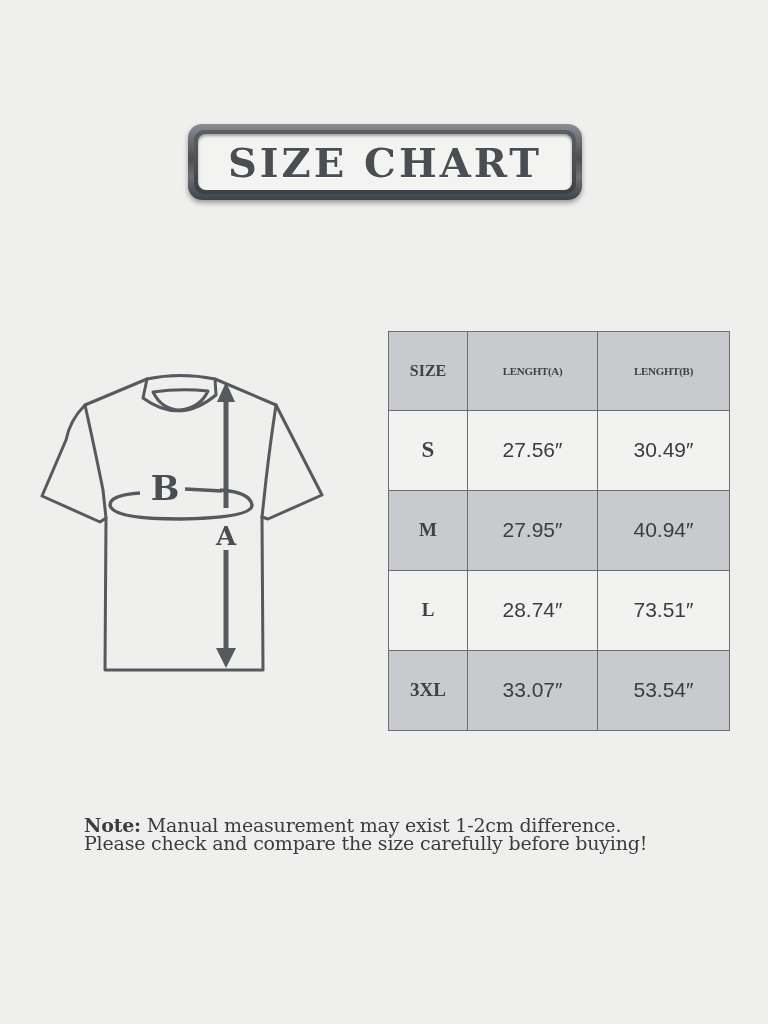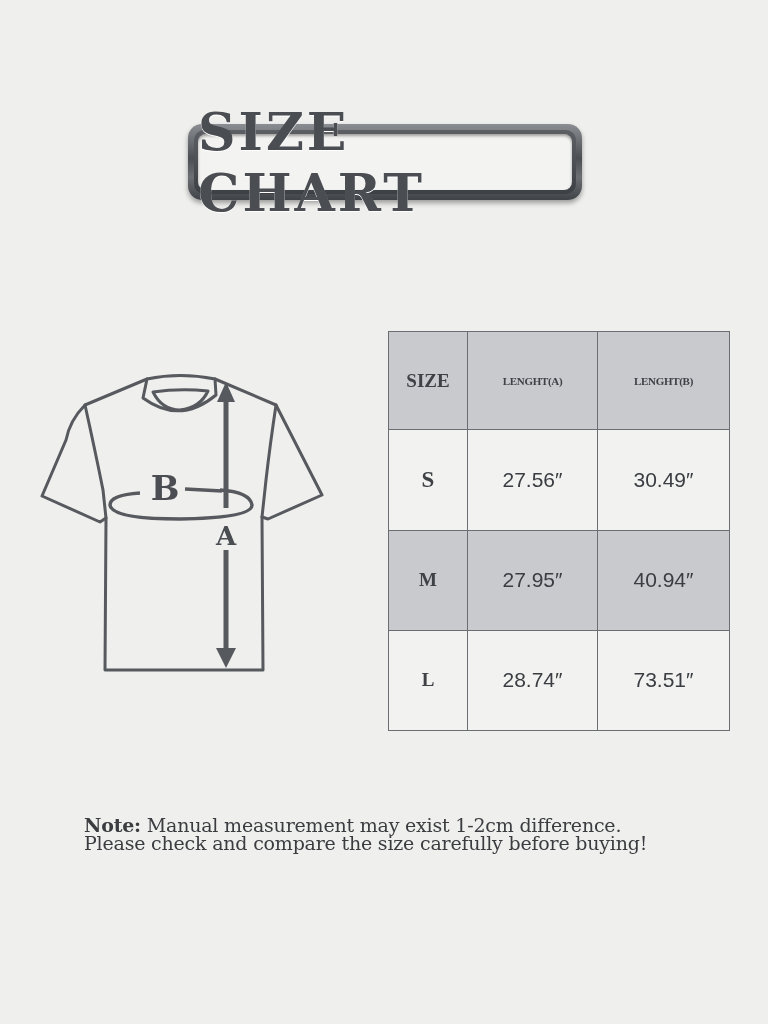--- a/index.html
+++ b/index.html
@@ -23,21 +23,21 @@
   }
   .title-face {
     position: absolute; left: 4px; top: 4px; right: 4px; bottom: 4px;
     border-radius: 8px;
     background: #f3f3f1;
     box-shadow: inset 0 2px 3px rgba(0,0,0,0.35);
     display: flex; align-items: center; justify-content: center;
   }
   .title-text {
     font-family: "DejaVu Serif", serif;
-    font-size: 52px; font-weight: bold; letter-spacing: 3px;
+    font-size: 40px; font-weight: bold; letter-spacing: 3px;
     color: #4a4d52;
     text-shadow: 0 1px 0 #fff;
   }
   .shirt { position: absolute; left: 30px; top: 360px; width: 310px; height: 320px; }
   table.size-table {
     position: absolute; left: 388px; top: 331px;
     width: 341px; height: 400px;
     border-collapse: collapse;
     table-layout: fixed;
   }
@@ -45,21 +45,21 @@
     border: 1.5px solid #6a6d72;
     text-align: center; vertical-align: middle;
     padding: 0;
   }
   col.c1 { width: 79px; } col.c2 { width: 130px; } col.c3 { width: 132px; }
   tr.hdr th {
     background: #c9cacd; height: 56px;
     font-family: "Liberation Serif", serif; font-weight: bold;
     color: #3e4146;
   }
-  th.h-size { font-size: 19px; }
+  th.h-size { font-size: 16px; }
   th.h-len { font-size: 11px; letter-spacing: -0.3px; }
   tr.row td { height: 57px; }
   tr.light td { background: #f2f2f0; }
   tr.dark td { background: #c9cacd; }
   td.size {
     font-family: "Liberation Serif", serif; font-weight: bold;
     font-size: 19px; color: #3e4146;
   }
   td.size.big { font-size: 23px; }
   td.val {
@@ -126,17 +126,22 @@
   <tr class="row dark">
     <td class="size">M</td>
     <td class="val">27.95″</td>
     <td class="val">40.94″</td>
   </tr>
   <tr class="row light">
     <td class="size">L</td>
     <td class="val">28.74″</td>
     <td class="val">73.51″</td>
   </tr>
+  <tr class="row dark">
+    <td class="size">3XL</td>
+    <td class="val">33.07″</td>
+    <td class="val">53.54″</td>
+  </tr>
 </tbody>
   </table>
 
 <div class="note note1"><b>Note:</b><span> Manual measurement may exist 1-2cm difference.</span></div>
 <div class="note note2">Please check and compare the size carefully before buying!</div>
 
 </body></html>

